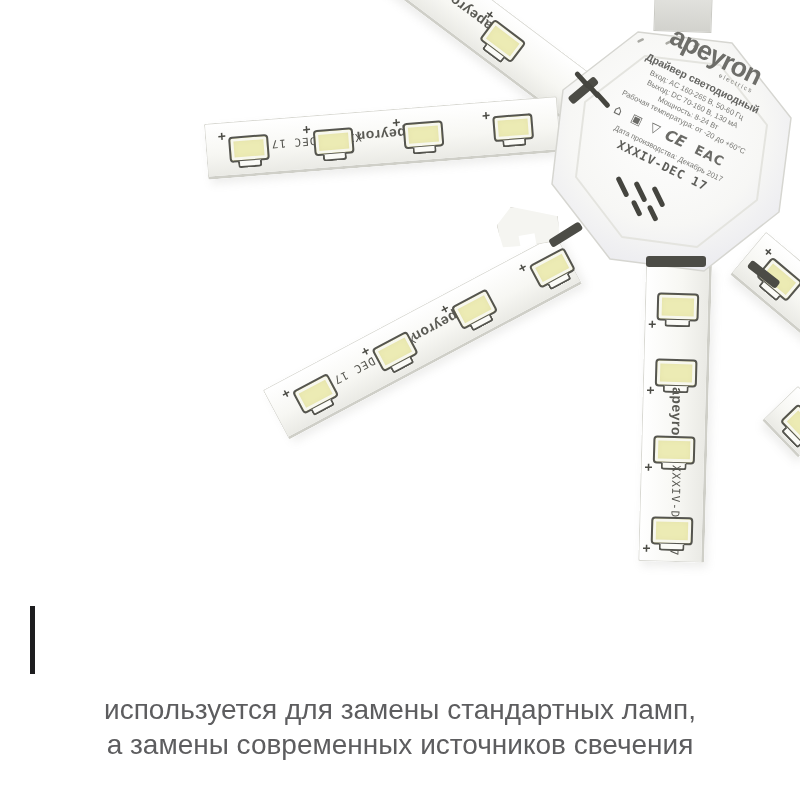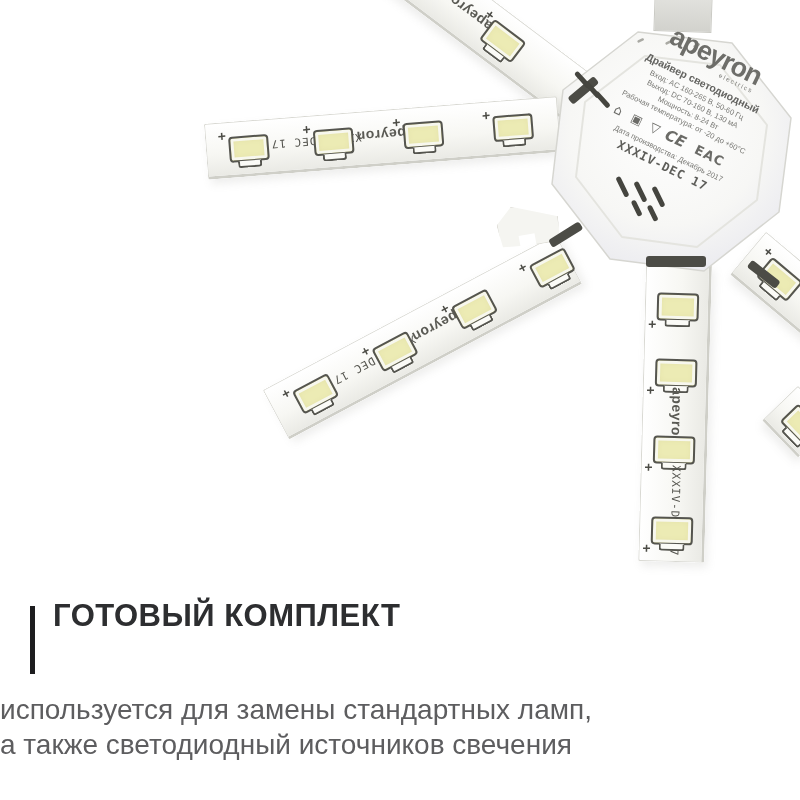--- a/index.html
+++ b/index.html
@@ -30,21 +30,21 @@
        border:1px solid #dddcd6;transform:rotate(-10deg);
        clip-path:polygon(0 38%,28% 0,100% 42%,96% 100%,58% 100%,58% 72%,32% 72%,32% 96%,4% 92%);}
   .driver{position:absolute;left:546px;top:20px;}
 
   
   .caption-bar{position:absolute;left:30px;top:606px;width:5px;height:68px;background:#1d1d1f;}
   .kicker{position:absolute;left:53px;top:598px;font:700 31px "Liberation Sans",sans-serif;
           letter-spacing:.5px;color:#2d2e30;}
   .title{position:absolute;left:48px;top:626px;font:700 53px "Liberation Sans",sans-serif;
          letter-spacing:-.5px;color:#8e8f91;}
-  .desc{position:absolute;left:0;right:0;top:692px;text-align:left;
+  .desc{position:absolute;left:0;right:0;top:692px;text-align:center;
         font:400 28px "Liberation Sans",sans-serif;line-height:35px;color:#5d5d5f;}
 </style>
 </head>
 <body>
 
 <div id="scene">
 
   <div class="mount-tab"></div>
 
   <div class="strip" style="left:285px;top:70px;width:290px;height:50px;transform:rotate(37deg);transform-origin:100% 50%;">
@@ -159,19 +159,18 @@
         <text x="-23" y="87" font-size="13">▽</text>
         <text x="0" y="88" font-size="15" font-weight="bold" font-style="italic">CE</text>
         <text x="38" y="88" font-size="13" font-weight="bold" letter-spacing="1">EAC</text>
       </g>
       <text x="0" y="102" font-size="7.6" fill="#7c7c78">Дата производства: Декабрь 2017</text>
       <text x="0" y="117" font-size="12" font-weight="bold" letter-spacing="1" font-family="DejaVu Sans Mono, monospace" fill="#5e5e5a">XXXIV-DEC 17</text>
     </g>
   </svg>
 
   <div class="caption-bar"></div>
-  <div class="kicker">ГОТОВЫЙ КОМПЛЕКТ</div>
   <div class="desc">
     <span>используется для замены стандартных ламп,</span><br>
-    <span>а также светодиодный источников свечения</span>
+    <span>а замены современных источников свечения</span>
   </div>
 
 </div>
 
 </body></html>

